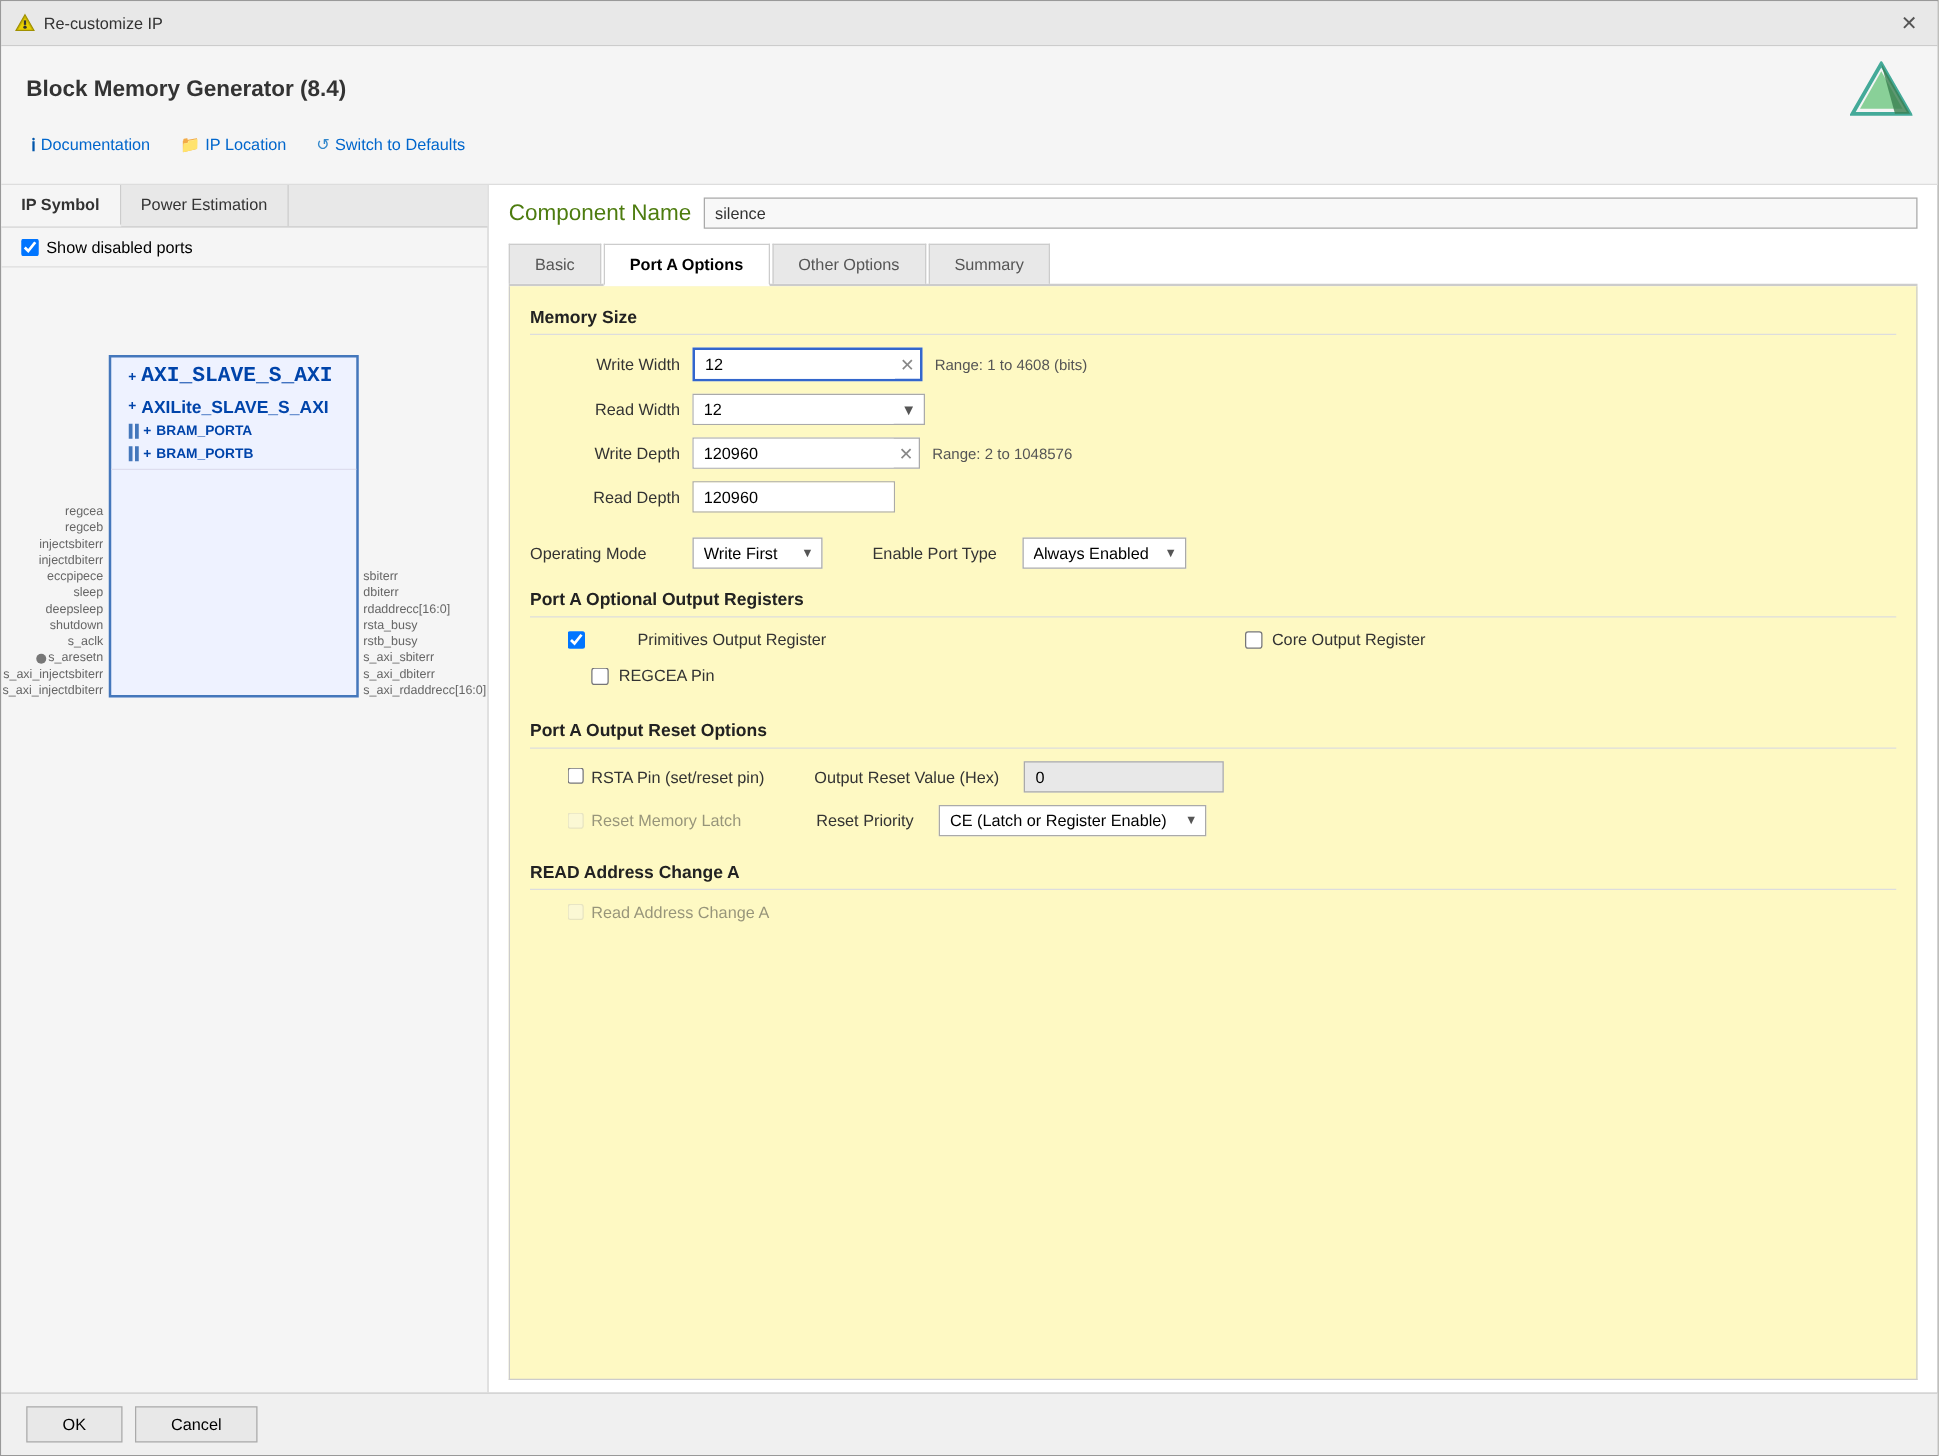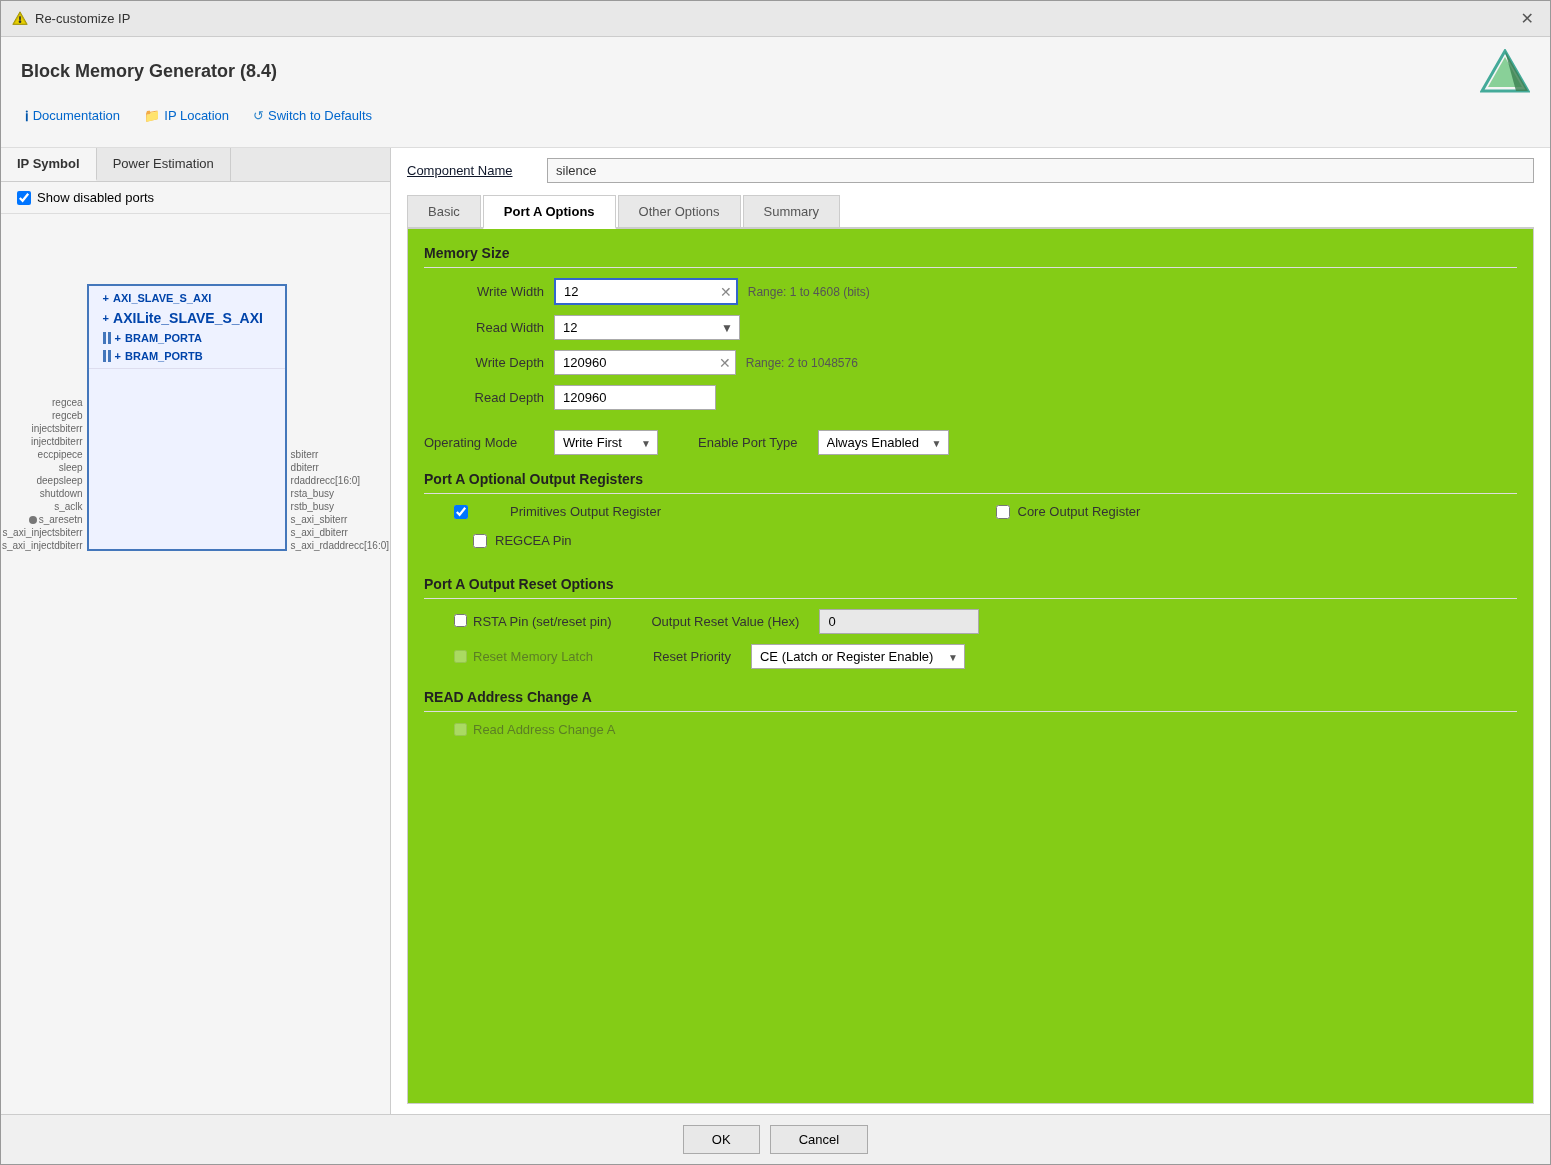--- a/index.html
+++ b/index.html
@@ -135,24 +135,23 @@
       padding: 10px 16px;
       overflow: auto;
     }
     .component-name-row {
       display: flex;
       align-items: center;
       gap: 10px;
       margin-bottom: 12px;
     }
     .component-name-label {
-      font-size: 13px;
-      color: #0f172a;
+      font-size: 18px;
+      color: #4d7c0f;
       min-width: 130px;
-      text-decoration: underline;
     }
     .component-name-input {
       flex: 1;
       padding: 4px 8px;
       border: 1px solid #aaa;
       background: #f8f8f8;
       font-size: 13px;
       color: #333;
     }
     .tabs-row {
@@ -174,21 +173,21 @@
       background: #fff;
       color: #000;
       font-weight: bold;
       border-bottom: 2px solid #fff;
       margin-bottom: -2px;
     }
     .tab-content {
       border: 1px solid #ccc;
       border-top: none;
       padding: 16px;
-      background: #84cc16;
+      background: #fef9c3;
       flex: 1;
       overflow-y: auto;
     }
     .section-title {
       font-size: 14px;
       font-weight: bold;
       color: #222;
       margin-bottom: 10px;
       padding-bottom: 6px;
       border-bottom: 1px solid #ddd;
@@ -269,21 +268,21 @@
       gap: 20px;
       margin-bottom: 14px;
     }
     .operating-label {
       font-size: 13px;
       color: #333;
       min-width: 110px;
     }
     .footer {
       display: flex;
-      justify-content: center;
+      justify-content: flex-start;
       align-items: center;
       gap: 10px;
       padding: 10px 20px;
       border-top: 1px solid #ccc;
       background: #f0f0f0;
     }
     .footer-btn {
       padding: 6px 28px;
       font-size: 13px;
       cursor: pointer;
@@ -410,21 +409,21 @@
             </span>
             <span>s_axi_injectsbiterr</span>
             <span>s_axi_injectdbiterr</span>
           </div>
 
           <div style="position:relative;">
             <div style="border:2px solid #4477bb;background:#eef2ff;min-width:200px;">
               <div style="padding:3px 8px;border-bottom:1px solid #dde;">
                 <div class="chip-row">
                   <span class="plus">+</span>
-                  <span style="font-size:11px;color:#0044aa;">AXI_SLAVE_S_AXI</span>
+                  <span style="font-size:17px;color:#0044aa;font-family:Liberation Mono, monospace;">AXI_SLAVE_S_AXI</span>
                 </div>
                 <div class="chip-row">
                   <span class="plus">+</span>
                   <span style="font-size:14px;color:#0044aa;">AXILite_SLAVE_S_AXI</span>
                 </div>
                 <div class="chip-row">
                   <span style="display:inline-flex;gap:2px;margin-right:4px;">
                     <span style="width:3px;height:12px;background:#4477bb;display:inline-block;"></span>
                     <span style="width:3px;height:12px;background:#4477bb;display:inline-block;"></span>
                   </span>

